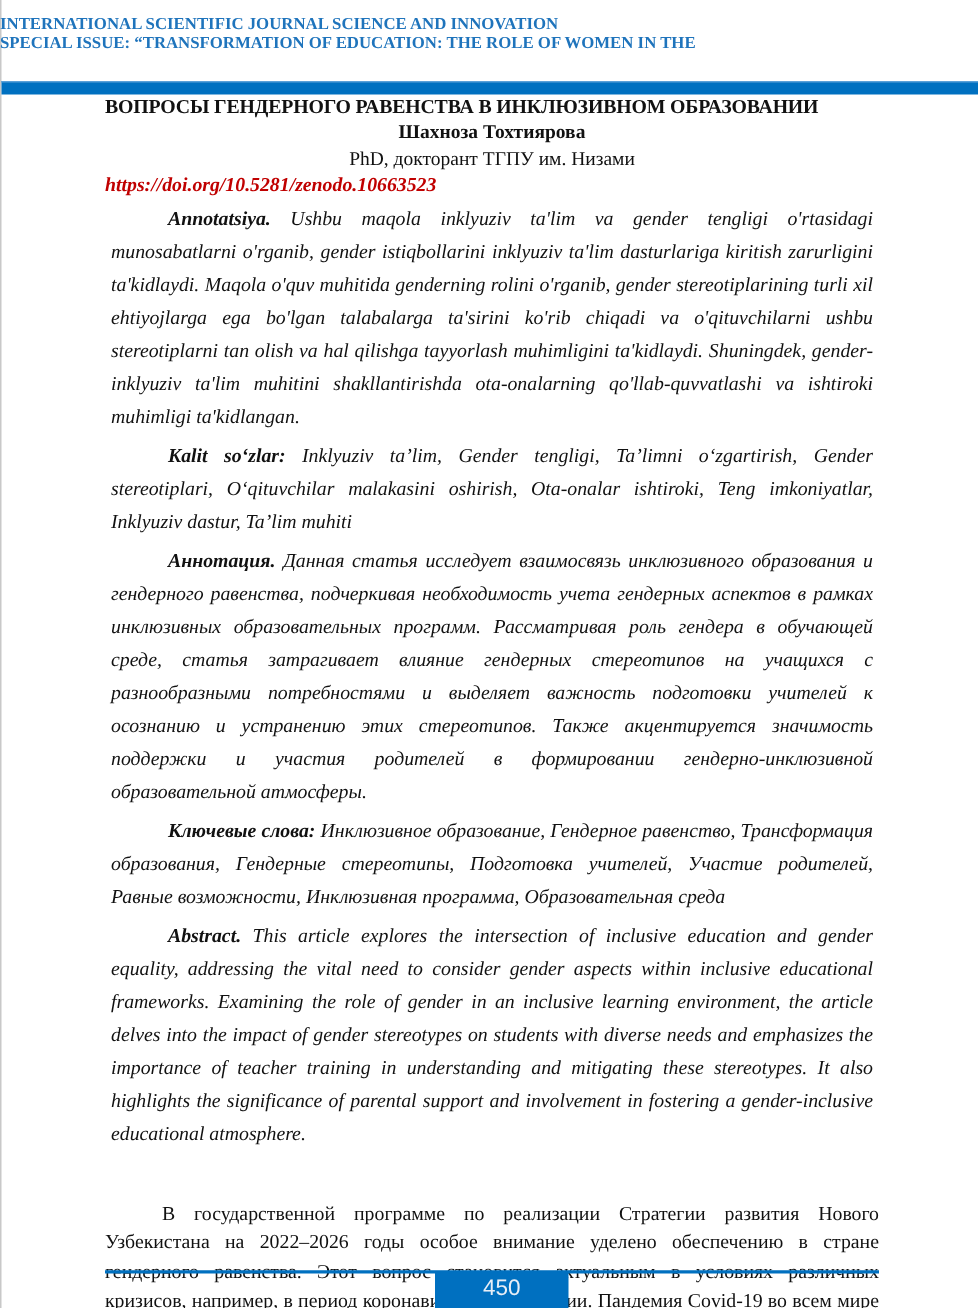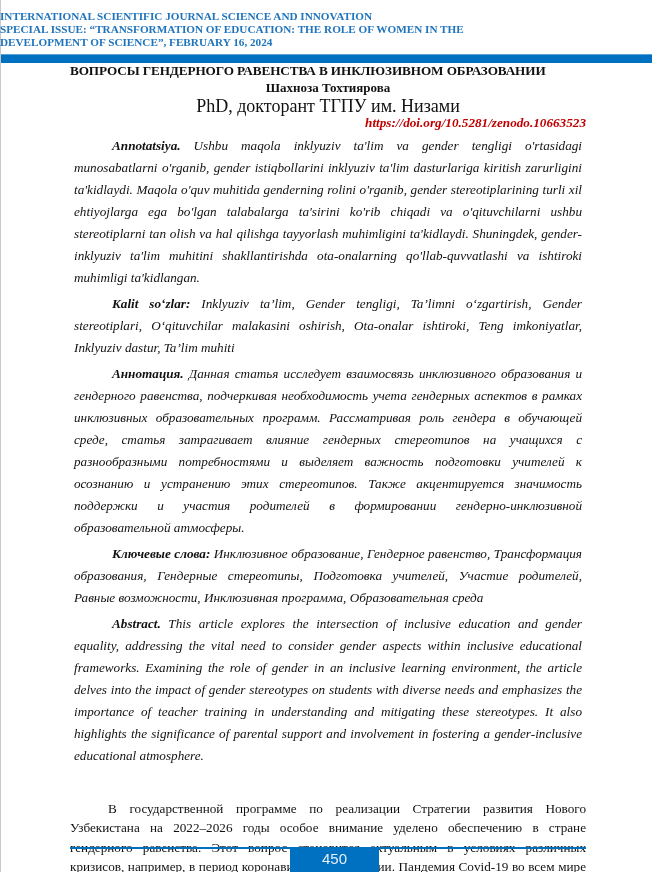--- a/index.html
+++ b/index.html
@@ -9,42 +9,41 @@
     }
     .left-edge { position: absolute; left: 0; top: 0; width: 1px; height: 872px; background: #c8c8c8; }
     .journal-header {
       position: absolute; top: 10px; left: 0; width: 652px; text-align: left;
       color: #1f74bc; font-weight: bold; font-size: 11.2px; line-height: 13px;
     }
     .top-bar { position: absolute; top: 54px; left: 1px; width: 651px; height: 8px; background: #0070c0; border-top: 1px solid #5aa0d8; }
     .content { position: absolute; top: 63px; left: 70px; width: 516px; }
     .title { text-align: left; font-weight: bold; font-size: 13.2px; line-height: 16px; margin-top: 0; letter-spacing: -0.1px; }
     .author { text-align: center; font-weight: bold; font-size: 13px; line-height: 18px; }
-    .affil { text-align: center; font-size: 18px; line-height: 18px; }
-    .doi { text-align: right; font-size: 13.2px; line-height: 16px; color: #c00000; font-weight: bold; font-style: italic; }
+    .affil { text-align: center; font-size: 13px; line-height: 18px; }
+    .doi { text-align: left; font-size: 13.2px; line-height: 16px; color: #c00000; font-weight: bold; font-style: italic; }
     .para { font-size: 13.2px; line-height: 22px; text-align: justify; font-style: italic; margin: 4px; text-indent: 38px; }
     .para .lead { font-weight: bold; }
     .body-text { font-size: 13.2px; line-height: 19.3px; text-align: justify; margin: 0; text-indent: 38px; font-style: normal; }
     .gap { height: 28px; }
     .footer-line { position: absolute; top: 847px; left: 70px; width: 516px; height: 1px; background: #0070c0; border-top: 1px solid #0070c0; }
     .page-num {
       position: absolute; top: 848px; left: 290px; width: 89px; height: 24px; background: #0070c0;
       color: #e8eef6; font-family: "Liberation Sans", "DejaVu Sans", sans-serif; font-size: 15px;
       text-align: center; line-height: 22px;
     }
   </style>
 </head>
 <body>
 
 <div class="left-edge"></div>
 
 <div class="journal-header">
   <div>INTERNATIONAL SCIENTIFIC JOURNAL SCIENCE AND INNOVATION</div>
   <div>SPECIAL ISSUE: “TRANSFORMATION OF EDUCATION: THE ROLE OF WOMEN IN THE</div>
-  <div>DEVELOPMENT OF SCIENCE”, FEBRUARY 16, 2024</div>
 </div>
 <div class="top-bar"></div>
 
 <div class="content">
   <div class="title">ВОПРОСЫ ГЕНДЕРНОГО РАВЕНСТВА В ИНКЛЮЗИВНОМ ОБРАЗОВАНИИ</div>
   <div class="author">Шахноза Тохтиярова</div>
   <div class="affil">PhD, докторант ТГПУ им. Низами</div>
   <div class="doi">https://doi.org/10.5281/zenodo.10663523</div>
 
   <p class="para">

